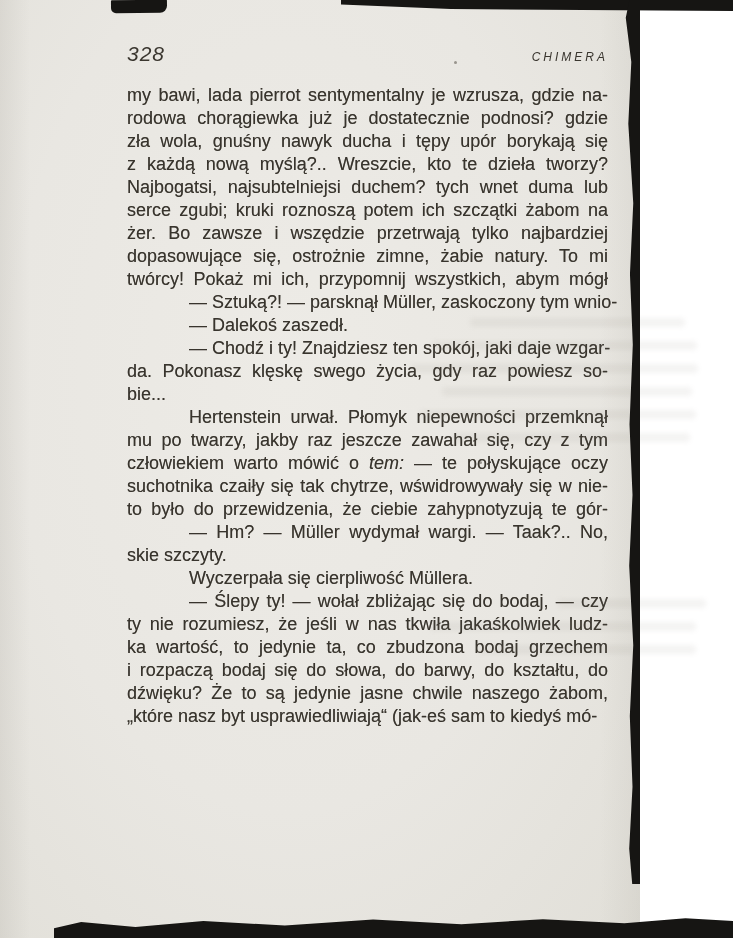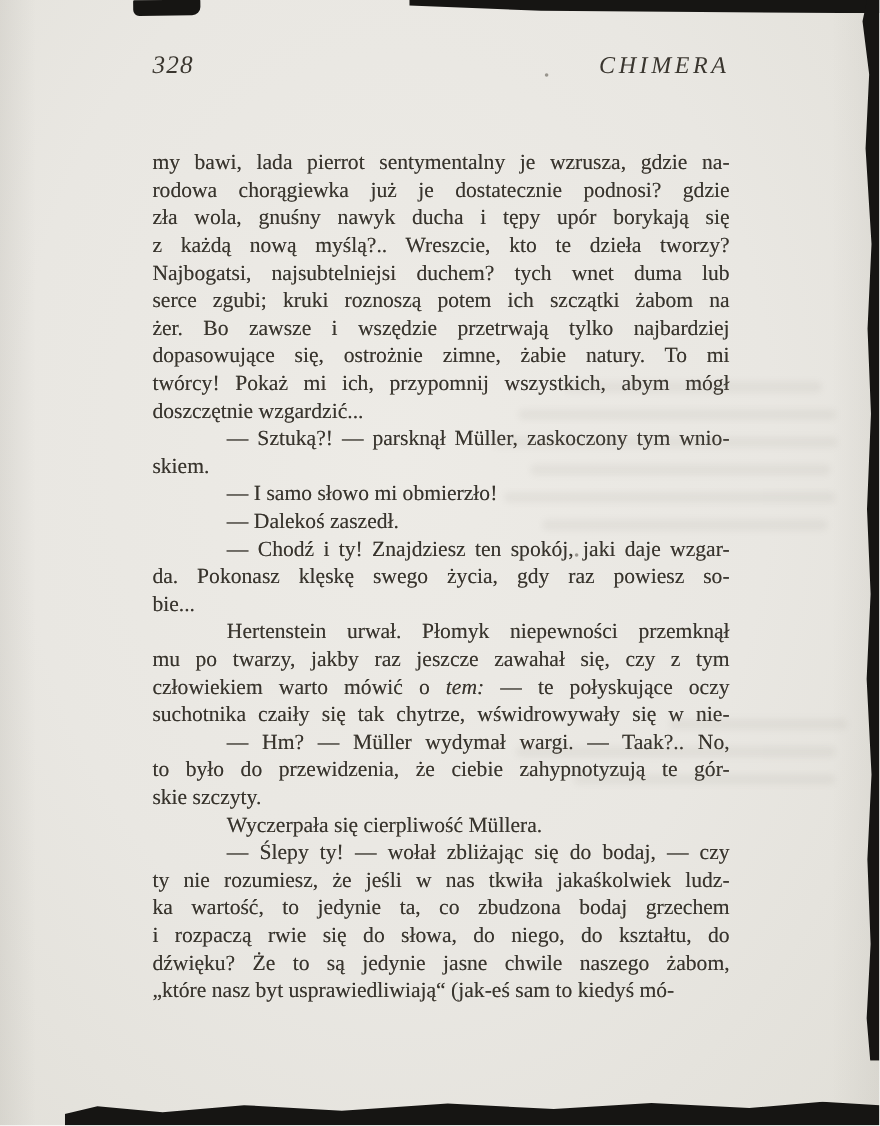--- a/index.html
+++ b/index.html
@@ -1,56 +1,55 @@
 <!DOCTYPE html>
 <html><head>
 <meta charset="utf-8">
 <style>
   html, body { margin: 0; padding: 0; }
   body { width: 733px; height: 938px; overflow: hidden; }
 
   .page {
     position: relative;
-    width: 733px;
+    width: 640px;
     height: 938px;
     background:
       linear-gradient(90deg, rgba(110,105,95,0.10), rgba(110,105,95,0) 30px),
       linear-gradient(270deg, rgba(110,105,95,0.08), rgba(110,105,95,0) 40px),
       radial-gradient(ellipse at 45% 40%, #edebe6 0%, #e9e7e2 55%, #e1dfd8 100%);
-    font-family: Liberation Serif, serif;
+    font-family: Liberation Sans, sans-serif;
     color: #38342d;
   }
 
   
   .header {
     position: absolute;
     left: 127px; top: 42px; width: 481px;
     display: flex; justify-content: space-between; align-items: baseline;
   }
   .page-number {
     font-style: italic;
     font-size: 21px;
     letter-spacing: 1px;
     color: #3a362f;
   }
   .journal-title {
     font-style: italic;
-    font-size: 20px;
+    font-size: 12px;
     letter-spacing: 3px;
     color: #3a362f;
   }
 
   
   .text-block {
     position: absolute;
     left: 127px; top: 84px; width: 481px;
     font-size: 18px;
     line-height: 23px;
     text-shadow: 0 0 0.5px rgba(56,52,45,0.55);
-    margin-top: 40px;
   }
   .line {
     height: 23px;
     text-align: justify;
     text-align-last: justify;
     white-space: nowrap;
   }
   .line.para-end { text-align-last: left; }
   .line.indent { padding-left: 62px; }
   .it { font-style: italic; }
@@ -108,40 +107,37 @@
   <div class="text-block">
       <div class="line">my bawi, lada pierrot sentymentalny je wzrusza, gdzie na-</div>
       <div class="line">rodowa chorągiewka już je dostatecznie podnosi? gdzie</div>
       <div class="line">zła wola, gnuśny nawyk ducha i tępy upór borykają się</div>
       <div class="line">z każdą nową myślą?..  Wreszcie, kto te dzieła tworzy?</div>
       <div class="line">Najbogatsi, najsubtelniejsi duchem? tych wnet duma lub</div>
       <div class="line">serce zgubi; kruki roznoszą potem ich szczątki żabom na</div>
       <div class="line">żer.  Bo zawsze i wszędzie przetrwają tylko najbardziej</div>
       <div class="line">dopasowujące się, ostrożnie zimne, żabie natury.  To mi</div>
       <div class="line">twórcy! Pokaż mi ich, przypomnij wszystkich, abym mógł</div>
-      <div class="line para-end">doszczętnie wzgardzić...</div>
       <div class="line indent">— Sztuką?! — parsknął Müller, zaskoczony tym wnio-</div>
-      <div class="line para-end">skiem.</div>
-      <div class="line indent para-end">— I samo słowo mi obmierzło!</div>
       <div class="line indent para-end">— Dalekoś zaszedł.</div>
       <div class="line indent">— Chodź i ty!  Znajdziesz ten spokój, jaki daje wzgar-</div>
       <div class="line">da.  Pokonasz klęskę swego życia, gdy raz powiesz so-</div>
       <div class="line para-end">bie...</div>
       <div class="line indent">Hertenstein urwał.  Płomyk niepewności przemknął</div>
       <div class="line">mu po twarzy, jakby raz jeszcze zawahał się, czy z tym</div>
       <div class="line"><span>człowiekiem warto mówić o </span><span class="it">tem:</span><span> — te połyskujące oczy</span></div>
       <div class="line">suchotnika czaiły się tak chytrze, wświdrowywały się w nie-</div>
+      <div class="line">to było do przewidzenia, że ciebie zahypnotyzują te gór-</div>
       <div class="line indent">— Hm? — Müller wydymał wargi. — Taak?..  No,</div>
-      <div class="line">to było do przewidzenia, że ciebie zahypnotyzują te gór-</div>
       <div class="line para-end">skie szczyty.</div>
       <div class="line indent para-end">Wyczerpała się cierpliwość Müllera.</div>
       <div class="line indent">— Ślepy ty! — wołał zbliżając się do bodaj, — czy</div>
       <div class="line">ty nie rozumiesz, że jeśli w nas tkwiła jakaśkolwiek ludz-</div>
       <div class="line">ka wartość, to jedynie ta, co zbudzona bodaj grzechem</div>
-      <div class="line">i rozpaczą rwie się do słowa, do niego, do kształtu, do</div>
+      <div class="line">i rozpaczą bodaj się do słowa, do barwy, do kształtu, do</div>
       <div class="line">dźwięku?  Że to są jedynie jasne chwile naszego żabom,</div>
       <div class="line para-end">„które nasz byt usprawiedliwiają“ (jak-eś sam to kiedyś mó-</div>
     </div>
 
   <div class="bleed" style="left:470px; top:318px; width:215px;"></div>
   <div class="bleed" style="left:432px; top:341px; width:265px;"></div>
   <div class="bleed" style="left:410px; top:364px; width:288px;"></div>
   <div class="bleed" style="left:442px; top:387px; width:250px;"></div>
   <div class="bleed" style="left:420px; top:410px; width:276px;"></div>
   <div class="bleed" style="left:452px; top:433px; width:238px;"></div>

